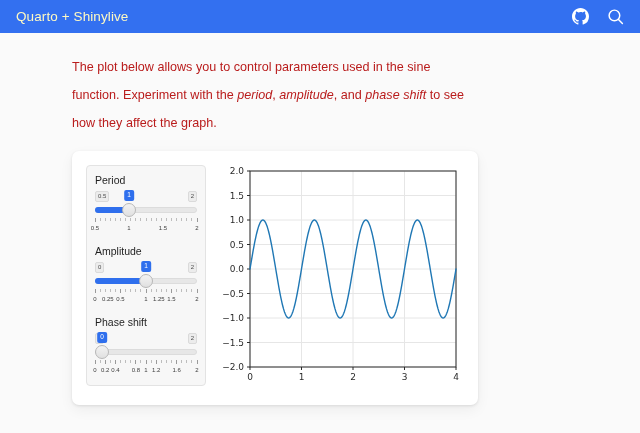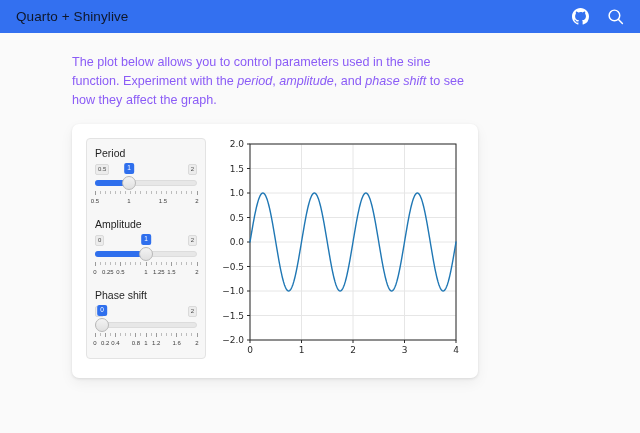--- a/index.html
+++ b/index.html
@@ -18,21 +18,21 @@
   
   .navbar {
     height: 33px;
     background: #3370f0;
     display: flex;
     align-items: center;
     padding: 0 16px;
     box-sizing: border-box;
   }
   .navbar-title {
-    color: #0f172a;
+    color: #fef9c3;
     font-size: 13.5px;
     letter-spacing: 0.1px;
     white-space: nowrap;
   }
   .navbar-spacer { flex: 1 1 auto; }
   .navbar-icons {
     display: flex;
     align-items: center;
     gap: 18px;
   }
@@ -55,22 +55,22 @@
   }
   .page-title {
     font-size: 25px;
     font-weight: 400;
     color: #1c1c1c;
     margin: 0 0 16px 0;
     letter-spacing: -0.2px;
   }
   .page-desc {
     font-size: 12.6px;
-    line-height: 19px;
-    color: #8b5cf6;
+    line-height: 28px;
+    color: #b91c1c;
     margin: 0 0 14px 0;
     max-width: 404px;
   }
   .page-desc em { font-style: italic; }
 
   
   .app-card {
     margin-left: 72px;
     width: 406px;
     background: #ffffff;

